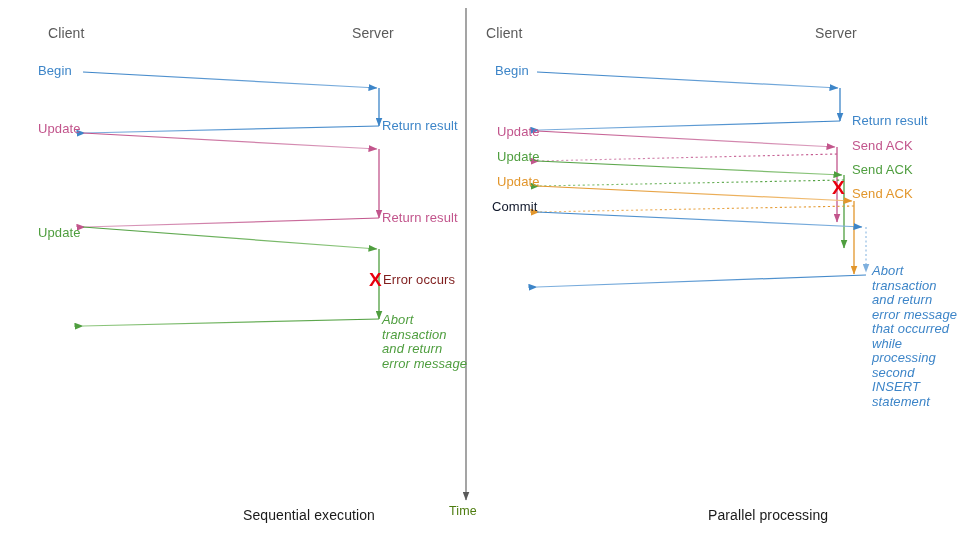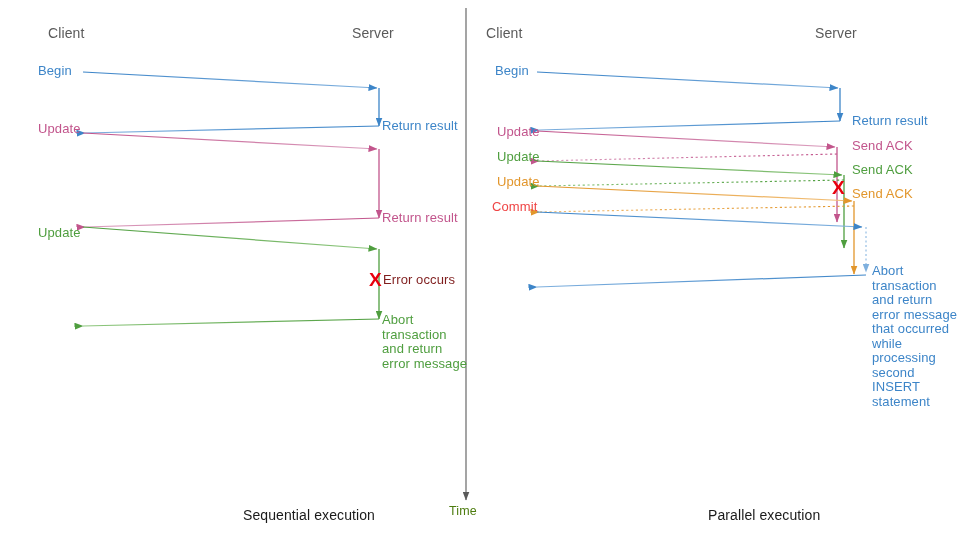--- a/index.html
+++ b/index.html
@@ -23,21 +23,21 @@
     height: 540px;
   }
   .lbl {
     position: absolute;
     font-family: "Liberation Sans", sans-serif;
     font-size: 13px;
     line-height: 14.5px;
     white-space: pre;
     letter-spacing: 0.1px;
   }
-  .lbl.multi { white-space: pre-line; }
+  .lbl.multi { white-space: pre-line; font-style: italic; }
   .role-hdr {
     font-size: 14px;
     color: #5a5a5a;
   }
   .caption {
     font-size: 14px;
     color: #1a1a1a;
     margin-left: 15px;
   }
   .time-lbl {
@@ -241,27 +241,27 @@
       <div class="lbl role-hdr" style="left: 486px; top: 26px; color: rgb(90, 90, 90);">Client</div>
       <div class="lbl role-hdr" style="left: 815px; top: 26px; color: rgb(90, 90, 90);">Server</div>
       <div class="lbl " style="left: 495px; top: 64px; color: rgb(61, 133, 200);">Begin</div>
       <div class="lbl " style="left: 852px; top: 114px; color: rgb(61, 133, 200);">Return result</div>
       <div class="lbl " style="left: 497px; top: 125px; color: rgb(194, 85, 140);">Update</div>
       <div class="lbl " style="left: 852px; top: 139px; color: rgb(194, 85, 140);">Send ACK</div>
       <div class="lbl " style="left: 497px; top: 150px; color: rgb(79, 158, 63);">Update</div>
       <div class="lbl " style="left: 852px; top: 163px; color: rgb(79, 158, 63);">Send ACK</div>
       <div class="lbl " style="left: 497px; top: 175px; color: rgb(226, 150, 44);">Update</div>
       <div class="lbl " style="left: 852px; top: 187px; color: rgb(226, 150, 44);">Send ACK</div>
-      <div class="lbl " style="left: 492px; top: 200px; color: #ef4444;">Commit</div>
+      <div class="lbl " style="left: 492px; top: 200px; color: #0f172a;">Commit</div>
       <div class="lbl multi" style="left: 872px; top: 264px; color: rgb(61, 133, 200);">Abort
 transaction
 and return
 error message
 that occurred
 while
 processing
 second
 INSERT
 statement</div>
       <div class="xmark" style="left: 832px; top: 178px; color: rgb(232, 0, 13);">X</div>
-      <div class="lbl caption" style="left: 693px; top: 508px; color: rgb(26, 26, 26); text-align: center;">Parallel execution</div>
+      <div class="lbl caption" style="left: 693px; top: 508px; color: rgb(26, 26, 26); text-align: center;">Parallel processing</div>
     </div>
 </div>
 
 </body></html>

